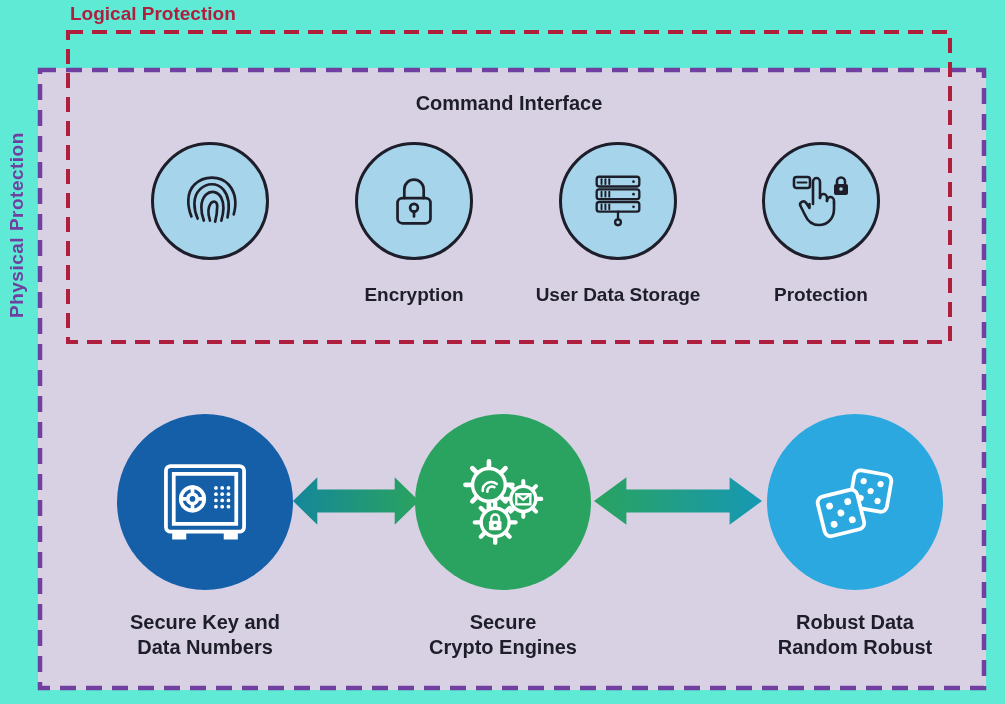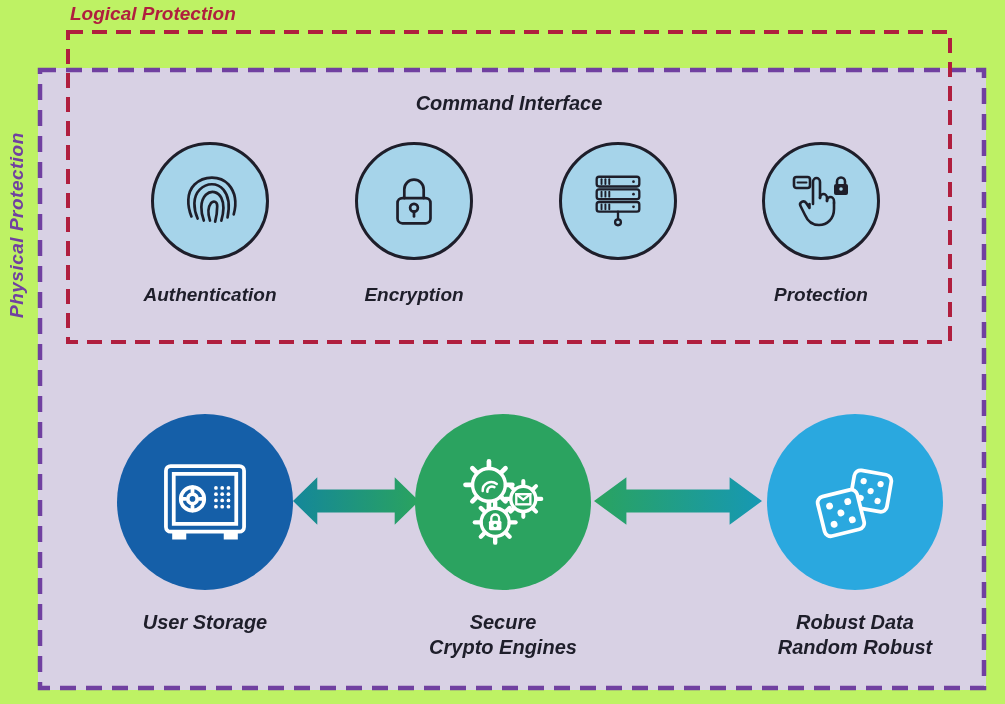--- a/index.html
+++ b/index.html
@@ -1,24 +1,23 @@
 <!DOCTYPE html>
 <html><head>
 <meta charset="utf-8">
 <style>
   * { box-sizing: border-box; margin: 0; padding: 0; }
   body { background: #ffffff; font-family: "Liberation Sans", sans-serif; }
   .canvas {
     position: relative;
     width: 1005px;
     height: 704px;
-    background: #bef264;
+    background: #5eead4;
     overflow: hidden;
     color: #1e1e2a;
-    font-style: italic;
   }
   
   .physical-fill {
     position: absolute;
     left: 38px; top: 68px;
     width: 948px; height: 622px;
     background: #d8d1e4;
   }
   
   .border-layer {
@@ -127,21 +126,20 @@
 
   <div class="cmd-item" style="left:105px">
     <div class="cmd-circle">
       <svg width="66" height="66" viewBox="0 0 64 64" fill="none" stroke="#1e1e2a" stroke-width="2.6" stroke-linecap="round">
         <path d="M14 47 C10 37 9 24 17 16 C26 7 42 7 50 16 C57 24 58 34 55 45"></path>
         <path d="M20 49 C16 40 15 28 22 21 C29 14 39 14 45 21 C51 28 51 38 49 48"></path>
         <path d="M26 51 C23 43 22 32 28 26 C33 21 40 23 43 29 C46 35 45 44 43 51"></path>
         <path d="M32 51 C30 45 30 38 33 34 C36 31 39 33 39 37 C39 43 38 48 37 52"></path>
       </svg>
     </div>
-    <div class="cmd-label">Authentication</div>
   </div>
 
   <div class="cmd-item" style="left:309px">
     <div class="cmd-circle">
       <svg width="62" height="62" viewBox="0 0 64 64" fill="none" stroke="#1e1e2a" stroke-width="2.8" stroke-linecap="round">
         <path d="M22 29 V20 a10 10 0 0 1 20 0 v9"></path>
         <rect x="15" y="29" width="34" height="26" rx="5"></rect>
         <circle cx="32" cy="39" r="4"></circle>
         <line x1="32" y1="43" x2="32" y2="48"></line>
       </svg>
@@ -164,20 +162,21 @@
         <circle cx="48" cy="25" r="1.4" fill="#1e1e2a" stroke="none"></circle>
         <rect x="10" y="33" width="44" height="10" rx="2.5"></rect>
         <line x1="15" y1="35.5" x2="15" y2="40.5" stroke-width="2"></line>
         <line x1="19" y1="35.5" x2="19" y2="40.5" stroke-width="2"></line>
         <line x1="23" y1="35.5" x2="23" y2="40.5" stroke-width="2"></line>
         <circle cx="48" cy="38" r="1.4" fill="#1e1e2a" stroke="none"></circle>
         <line x1="32" y1="43" x2="32" y2="51"></line>
         <circle cx="32" cy="54" r="3"></circle>
       </svg>
     </div>
+    <div class="cmd-label">User Data Storage</div>
   </div>
 
   <div class="cmd-item" style="left:716px">
     <div class="cmd-circle">
       <svg width="64" height="64" viewBox="0 0 64 64" fill="none" stroke="#1e1e2a" stroke-width="2.6" stroke-linecap="round" stroke-linejoin="round">
         <rect x="5" y="8" width="16" height="11" rx="2.5"></rect>
         <line x1="8.5" y1="13.5" x2="17.5" y2="13.5" stroke-width="2"></line>
         <path d="M24 35 V13 c0 -2.5 2 -4 3.5 -4 s3.5 1.5 3.5 4 v16"></path>
         <path d="M31 29 c0 -2.5 2 -4 3.5 -4 s3.5 1.5 3.5 4 v3"></path>
         <path d="M38 32 c0 -2.5 2 -4 3.5 -4 s3.5 1.5 3.5 4 v2"></path>
@@ -213,21 +212,22 @@
             <circle cx="47" cy="31" r="1.2"></circle>
           <circle cx="39" cy="35" r="1.2"></circle>
             <circle cx="43" cy="35" r="1.2"></circle>
             <circle cx="47" cy="35" r="1.2"></circle>
           <rect x="11" y="51" width="9" height="5"></rect>
           <rect x="44" y="51" width="9" height="5"></rect>
         </g>
       </svg>
     </div>
     <div class="core-label">
-      <span>User Storage</span>
+      <span>Secure Key and</span>
+      <span>Data Numbers</span>
     </div>
   </div>
 
   <div class="arrow arrow-left">
     <svg viewBox="0 0 140 56" preserveAspectRatio="none">
       <defs>
         <linearGradient id="agL" x1="0" y1="0" x2="1" y2="0">
           <stop offset="0" stop-color="#14879a"></stop>
             <stop offset="1" stop-color="#2aa35f"></stop>
         </linearGradient>

